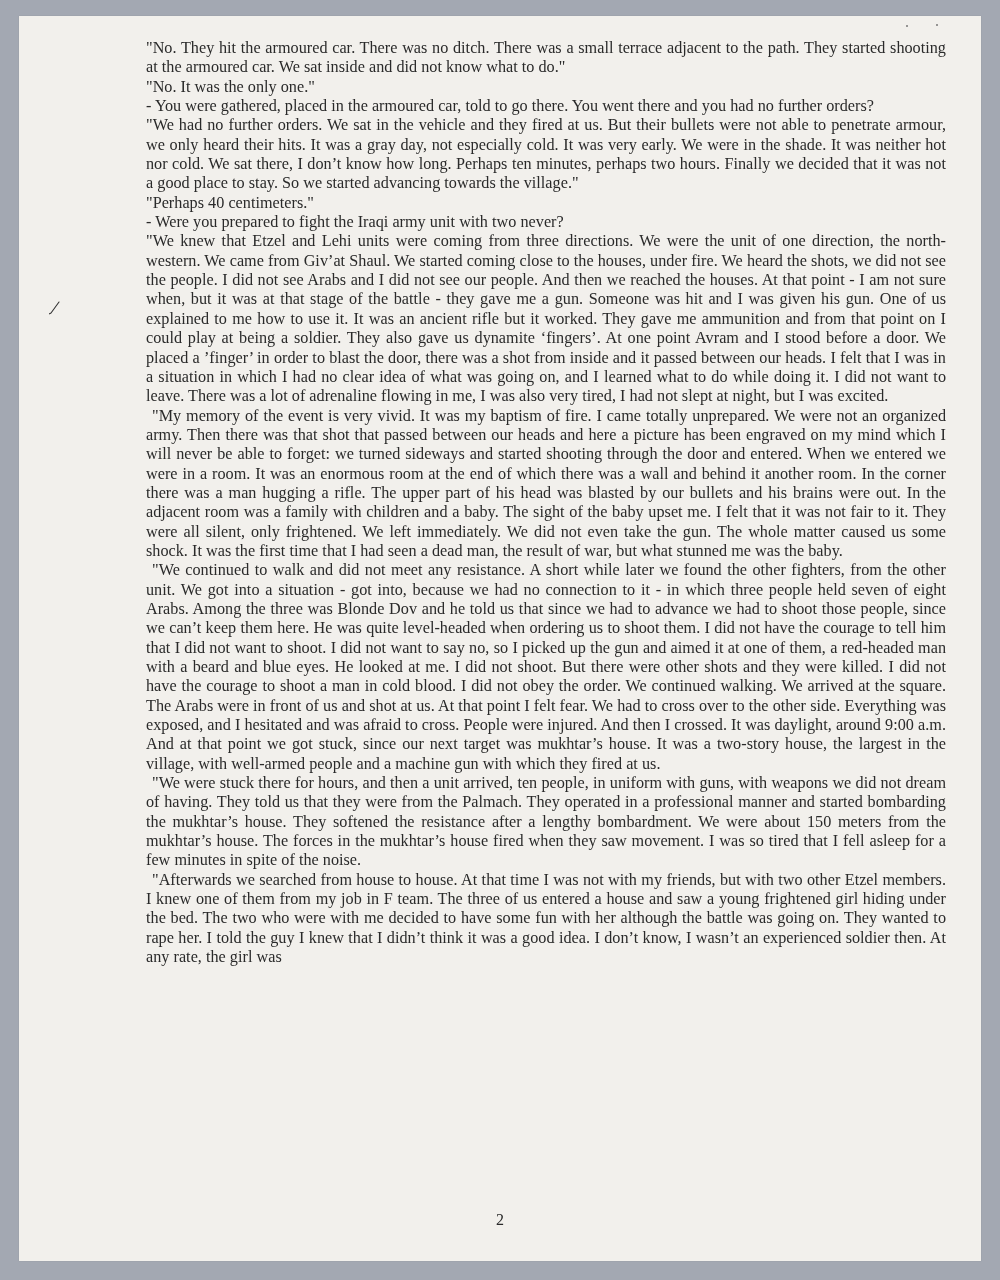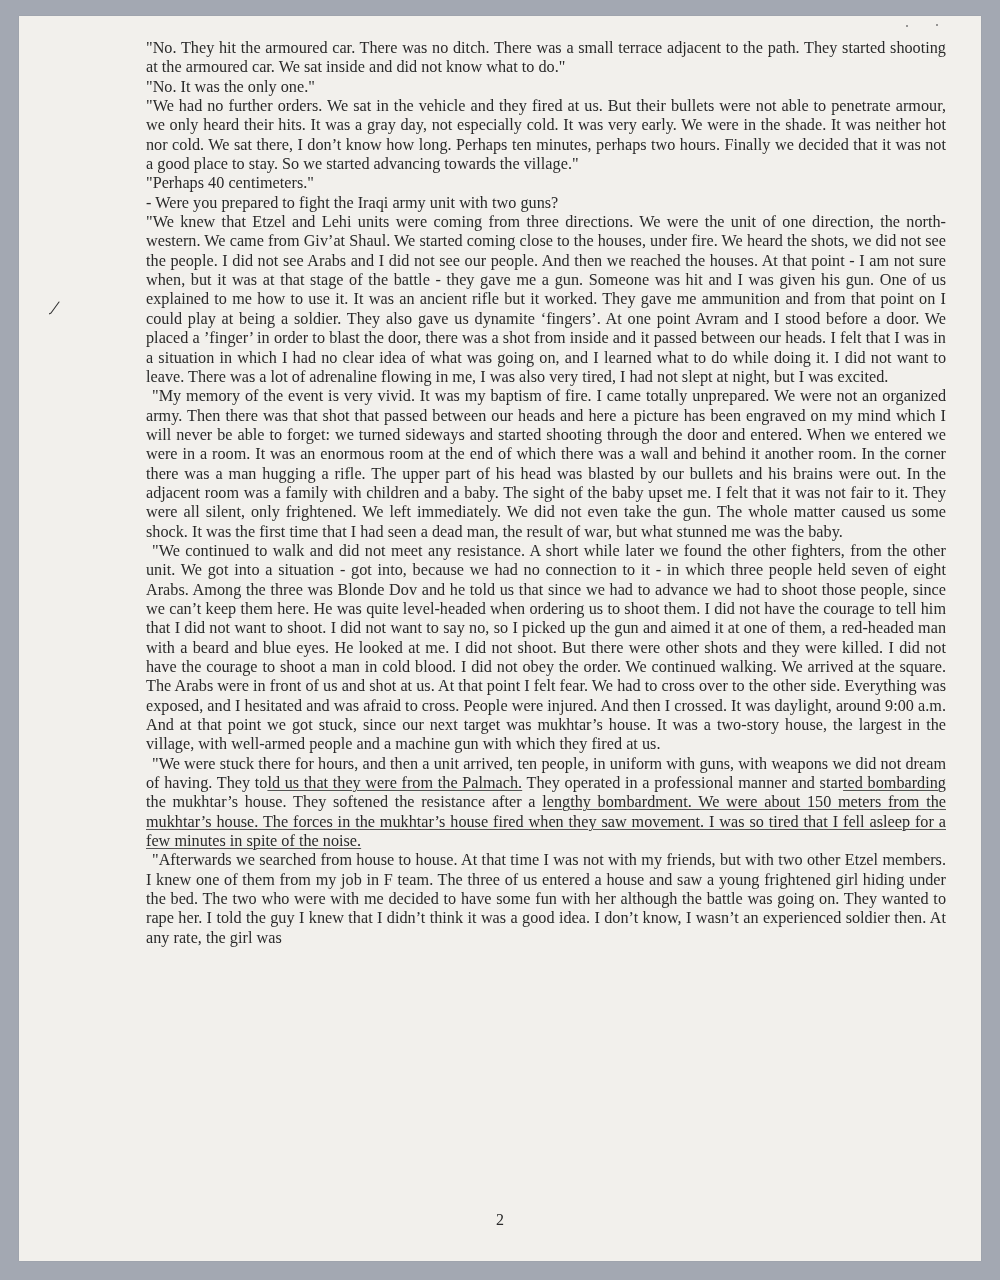--- a/index.html
+++ b/index.html
@@ -34,21 +34,20 @@
       text-align: justify;
       letter-spacing: 0.02px;
     }
     .text-block p {
       margin: 0;
     }
     .text-block p.indent {
       text-indent: 6px;
     }
     .underline {
-      text-decoration: underline;
       text-decoration-color: #555;
       text-decoration-thickness: 1px;
       text-underline-offset: 2px;
     }
     .page-number {
       position: absolute;
       left: 0;
       width: 100%;
       top: 1195px;
       text-align: center;
@@ -80,23 +79,24 @@
     <path d="M10 1 L2 12 M2 12 L0.5 12.8" stroke="#333" stroke-width="1.1" fill="none" stroke-linecap="round"></path>
   </svg>
 
   <div class="speck" style="left:887px; top:9px;"></div>
   <div class="speck" style="left:917px; top:8px;"></div>
   <div class="speck" style="left:858px; top:33px; width:1px;height:1px;"></div>
 
   <div class="text-block">
     <p>"No. They hit the armoured car. There was no ditch. There was a small terrace adjacent to the path. They started shooting at the armoured car. We sat inside and did not know what to do."</p>
     <p>"No. It was the only one."</p>
+    <p>- You were gathered, placed in the armoured car, told to go there. You went there and you had no further orders?</p>
     <p>"We had no further orders. We sat in the vehicle and they fired at us. But their bullets were not able to penetrate armour, we only heard their hits. It was a gray day, not especially cold. It was very early. We were in the shade. It was neither hot nor cold. We sat there, I don’t know how long. Perhaps ten minutes, perhaps two hours. Finally we decided that it was not a good place to stay. So we started advancing towards the village."</p>
     <p>"Perhaps 40 centimeters."</p>
-    <p>- Were you prepared to fight the Iraqi army unit with two guns?</p>
+    <p>- Were you prepared to fight the Iraqi army unit with two never?</p>
     <p>"We knew that Etzel and Lehi units were coming from three directions. We were the unit of one direction, the north-western. We came from Giv’at Shaul. We started coming close to the houses, under fire. We heard the shots, we did not see the people. I did not see Arabs and I did not see our people. And then we reached the houses. At that point - I am not sure when, but it was at that stage of the battle - they gave me a gun. Someone was hit and I was given his gun. One of us explained to me how to use it. It was an ancient rifle but it worked. They gave me ammunition and from that point on I could play at being a soldier. They also gave us dynamite ‘fingers’. At one point Avram and I stood before a door. We placed a ’finger’ in order to blast the door, there was a shot from inside and it passed between our heads. I felt that I was in a situation in which I had no clear idea of what was going on, and I learned what to do while doing it. I did not want to leave. There was a lot of adrenaline flowing in me, I was also very tired, I had not slept at night, but I was excited.</p>
     <p class="indent">"My memory of the event is very vivid. It was my baptism of fire. I came totally unprepared. We were not an organized army. Then there was that shot that passed between our heads and here a picture has been engraved on my mind which I will never be able to forget: we turned sideways and started shooting through the door and entered. When we entered we were in a room. It was an enormous room at the end of which there was a wall and behind it another room. In the corner there was a man hugging a rifle. The upper part of his head was blasted by our bullets and his brains were out. In the adjacent room was a family with children and a baby. The sight of the baby upset me. I felt that it was not fair to it. They were all silent, only frightened. We left immediately. We did not even take the gun. The whole matter caused us some shock. It was the first time that I had seen a dead man, the result of war, but what stunned me was the baby.</p>
     <p class="indent">"We continued to walk and did not meet any resistance. A short while later we found the other fighters, from the other unit. We got into a situation - got into, because we had no connection to it - in which three people held seven of eight Arabs. Among the three was Blonde Dov and he told us that since we had to advance we had to shoot those people, since we can’t keep them here. He was quite level-headed when ordering us to shoot them. I did not have the courage to tell him that I did not want to shoot. I did not want to say no, so I picked up the gun and aimed it at one of them, a red-headed man with a beard and blue eyes. He looked at me. I did not shoot. But there were other shots and they were killed. I did not have the courage to shoot a man in cold blood. I did not obey the order. We continued walking. We arrived at the square. The Arabs were in front of us and shot at us. At that point I felt fear. We had to cross over to the other side. Everything was exposed, and I hesitated and was afraid to cross. People were injured. And then I crossed. It was daylight, around 9:00 a.m. And at that point we got stuck, since our next target was mukhtar’s house. It was a two-story house, the largest in the village, with well-armed people and a machine gun with which they fired at us.</p>
     <p class="indent"><span>"We were stuck there for hours, and then a unit arrived, ten people, in uniform with guns, with weapons we did not dream of having. They to</span><span class="underline">ld us that they were from the Palmach.</span><span> They operated in a professional manner and star</span><span class="underline">ted bombarding</span><span> the mukhtar’s house. They softened the resistance after a </span><span class="underline">lengthy bombardment. We were about 150 meters from the mukhtar’s house. The forces in the mukhtar’s house fired when they saw movement. I was so tired that I fell asleep for a few minutes in spite of the noise.</span></p>
     <p class="indent">"Afterwards we searched from house to house. At that time I was not with my friends, but with two other Etzel members. I knew one of them from my job in F team. The three of us entered a house and saw a young frightened girl hiding under the bed. The two who were with me decided to have some fun with her although the battle was going on. They wanted to rape her. I told the guy I knew that I didn’t think it was a good idea. I don’t know, I wasn’t an experienced soldier then. At any rate, the girl was</p>
   </div>
 
   <div class="page-number">2</div>
 </div>
 

